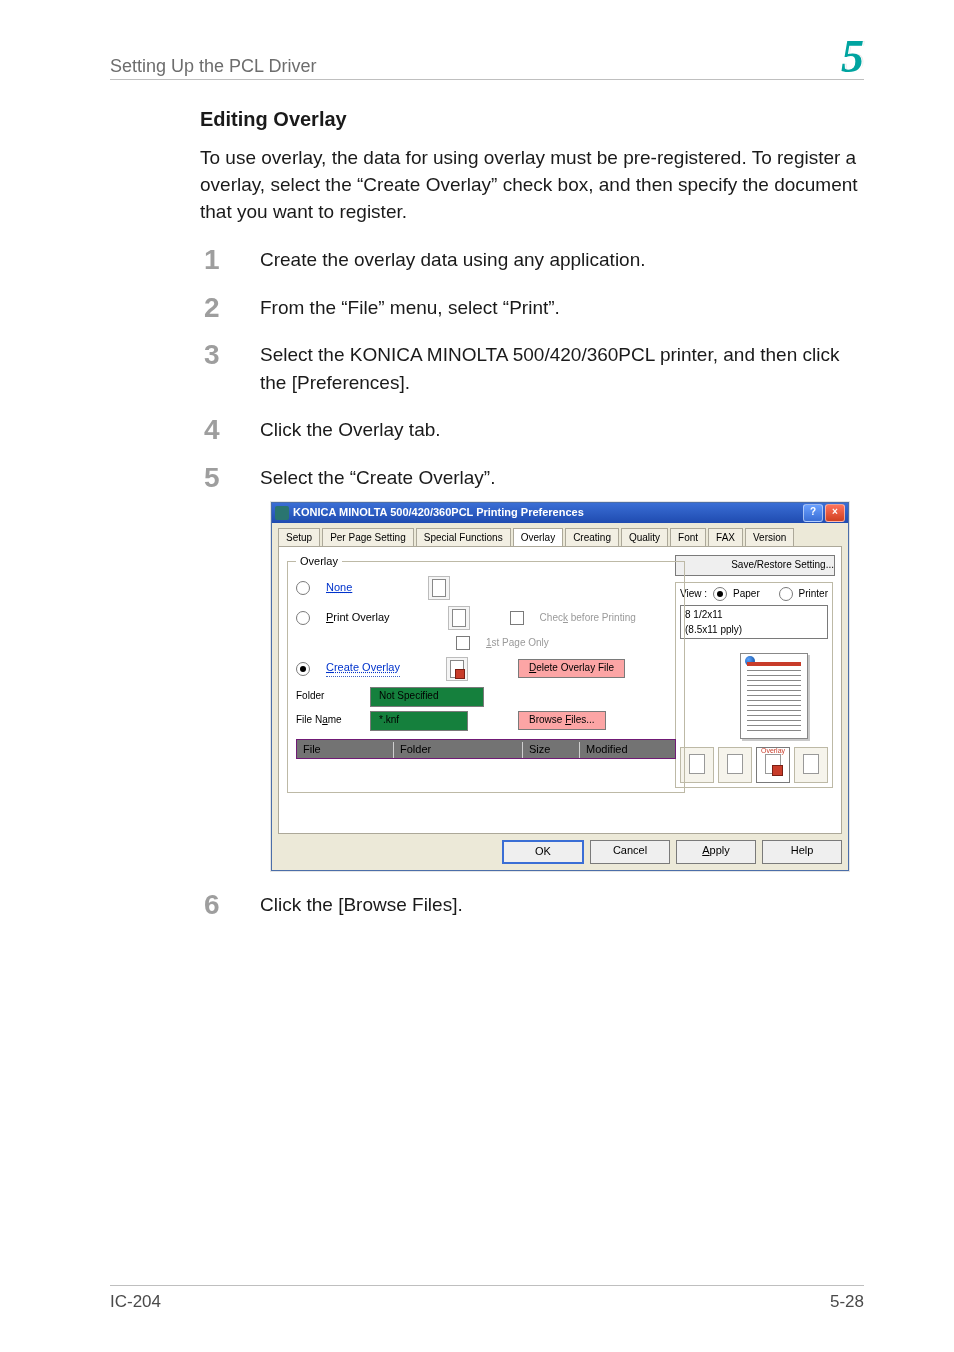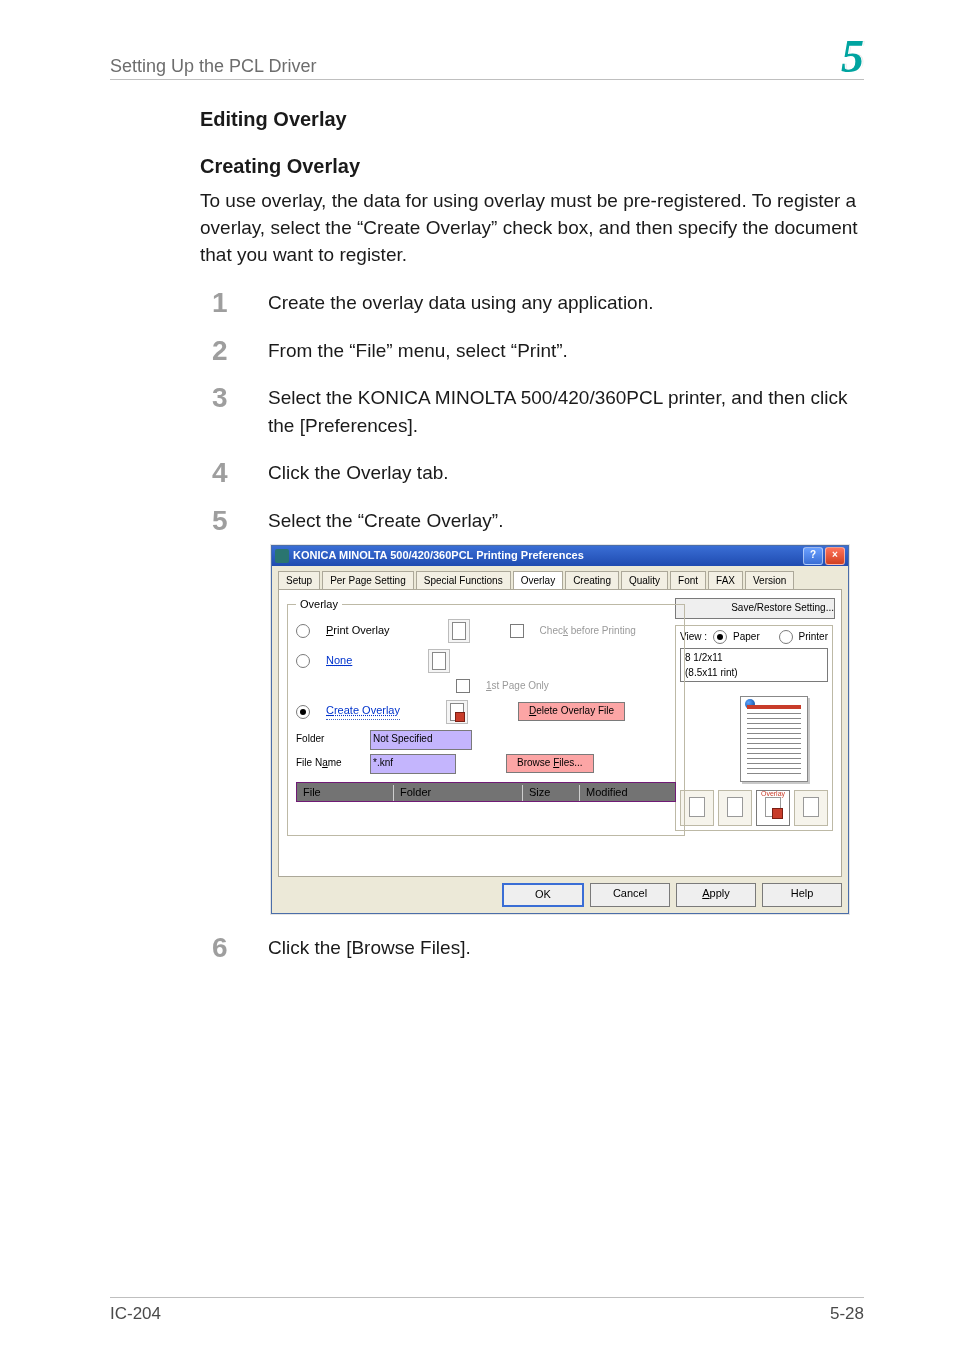--- a/index.html
+++ b/index.html
@@ -18,21 +18,21 @@
   html,body{margin:0;padding:0;background:#fff;color:var(--text);font-family:Helvetica,Arial,sans-serif}
   body{width:954px;height:1352px;position:relative}
   .page{padding:36px 90px 24px 110px;box-sizing:border-box}
   .running-head{display:flex;justify-content:space-between;align-items:flex-end;border-bottom:1px solid var(--rule);padding-bottom:2px;margin-bottom:8px}
   .running-head .rh-left{font-size:18px;color:var(--light);font-weight:400}
   .running-head .rh-right{font-size:46px;font-style:italic;color:var(--accent);font-weight:700;line-height:.9;font-family:Georgia,"Times New Roman",serif;text-shadow:1px 1px 0 #fff, 2px 0 0 rgba(0,0,0,.08)}
   .content{margin-left:90px}
   h2.section{font-size:20px;font-weight:700;margin:28px 0 14px}
   h3.section{font-size:20px;font-weight:700;margin:24px 0 10px}
   p.bodytext{font-size:19px;line-height:1.42;margin:10px 0 20px}
-  ol.steps{list-style:none;padding:0;margin:12px;counter-reset:step}
+  ol.steps{list-style:none;padding:0;margin:4px;counter-reset:step}
   ol.steps>li{counter-increment:step;position:relative;padding-left:56px;margin:16px 0 20px;font-size:19px;line-height:1.45}
   ol.steps>li::before{content:counter(step);position:absolute;left:0;top:-6px;font-size:28px;font-weight:700;color:var(--step-grey);font-family:Helvetica,Arial,sans-serif}
   
   .dialog{width:576px;margin:10px auto 0;background:var(--panel);border:1px solid #4b6ea9;box-shadow:0 0 0 1px rgba(0,0,0,.1);font-family:Tahoma,Arial,sans-serif;font-size:10px;color:#000}
   .titlebar{display:flex;align-items:center;justify-content:space-between;height:20px;background:linear-gradient(#3a6ed5,#1f4bb0);color:#fff;padding:0 3px}
   .titlebar .tl{display:flex;align-items:center;gap:4px;font-weight:700;font-size:11px}
   .titlebar .tl .appicon{width:14px;height:14px;background:#2a7570;border-radius:2px;display:inline-block}
   .titlebar .wbtns{display:flex;gap:2px}
   .titlebar .wbtn{width:18px;height:16px;display:inline-flex;align-items:center;justify-content:center;color:#fff;font-weight:700;border:1px solid rgba(255,255,255,.5);border-radius:3px}
   .titlebar .wbtn.help{background:linear-gradient(#6aa0ff,#3a6ed5)}
@@ -50,21 +50,21 @@
   .rlabel{font-size:11px}
   .rlabel.link{color:var(--link);text-decoration:underline dotted}
   .chk{width:12px;height:12px;border:1px solid #7a7a7a;background:#fff;display:inline-block}
   .disabled{color:#9a9a9a}
   .uicon{width:20px;height:22px;border:1px solid #bcbcbc;background:#f5f5f5;display:inline-flex;align-items:center;justify-content:center}
   .uicon .pg{width:12px;height:16px;background:#fff;border:1px solid #888;position:relative}
   .uicon.blue .pg::after{content:"";position:absolute;right:-2px;bottom:-2px;width:8px;height:8px;background:#c83c2a;border:1px solid #7a1f14}
   .inlinebtn{border:1px solid #7a7a7a;background:#fca5a5;padding:1px 10px}
   .field{display:flex;align-items:center;gap:12px;margin:4px 0}
   .field .flabel{width:62px}
-  .txt{border:1px solid #7a7a7a;background:#c4b5fd;height:18px;padding:0 2px;display:inline-flex;align-items:center}
+  .txt{border:1px solid #7a7a7a;background:#15803d;height:18px;padding:0 8px;display:inline-flex;align-items:center}
   .txt.short{width:80px}
   .txt.long{width:86px}
   .listhead{display:flex;background:#737373;border:1px solid #701a75;margin-top:8px;height:18px;align-items:flex-end}
   .listhead>span{padding:0 6px;border-right:1px solid #cfcfcf;font-size:11px}
   .listhead>span:nth-child(1){width:84px}
   .listhead>span:nth-child(2){width:116px}
   .listhead>span:nth-child(3){width:44px}
   .listhead>span:nth-child(4){flex:1;border-right:none}
   .right-col{position:absolute;right:8px;top:8px;width:158px}
   .btnwide{border:1px solid #7a7a7a;background:#efefef;padding:2px 0;text-align:right;width:158px}
@@ -78,34 +78,33 @@
   .sheet .ologo{position:absolute;left:4px;top:2px;width:10px;height:10px;border-radius:50%;background:radial-gradient(circle at 35% 35%,#5aa3ff,#07408a)}
   .iconrow{display:flex;justify-content:space-between;gap:4px;margin-top:6px}
   .iconrow .ibx{width:34px;height:34px;border:1px solid #bdb9a6;background:#f6f4ec;position:relative}
   .iconrow .ibx.sel{background:#fff;border-color:#7a7a7a}
   .iconrow .ibx .smallpg{position:absolute;left:8px;top:6px;width:14px;height:18px;background:#fff;border:1px solid #999}
   .iconrow .ibx.sel .smallpg::after{content:"";position:absolute;right:-3px;bottom:-3px;width:9px;height:9px;background:#c83c2a;border:1px solid #7a1f14}
   .iconrow .ibx.sel .lab{position:absolute;top:-2px;left:0;right:0;text-align:center;font-size:7px;color:#c83c2a}
   .btnbar{display:flex;justify-content:flex-end;gap:6px;margin:0 6px 6px}
   .btnbar .b{border:1px solid #7a7a7a;background:#efefef;padding:2px 0;text-align:center;width:78px;font-size:11px}
   .btnbar .b.primary{border:2px solid #3a6ed5;width:78px}
-  .footer{position:absolute;left:110px;right:90px;bottom:28px;border-top:1px solid var(--rule);padding-top:6px;display:flex;justify-content:space-between;color:#4a4a4a;font-size:17px}
+  .footer{position:absolute;left:110px;right:90px;bottom:40px;border-top:1px solid var(--rule);padding-top:6px;display:flex;justify-content:space-between;color:#4a4a4a;font-size:17px}
 </style>
 </head>
 <body>
 
 <div class="page">
   <div class="running-head">
     <span class="rh-left">Setting Up the PCL Driver</span>
     <span class="rh-right">5</span>
   </div>
 
   <div class="content">
     <h2 class="section">Editing Overlay</h2>
-    <h3 class="section">Creating Overlay</h3>
     <p class="bodytext">To use overlay, the data for using overlay must be pre-registered. To register a overlay, select the “Create Overlay” check box, and then specify the document that you want to register.</p>
 
     <ol class="steps">
       <li>Create the overlay data using any application.</li>
       <li>From the “File” menu, select “Print”.</li>
       <li>Select the KONICA MINOLTA 500/420/360PCL printer, and then click the [Preferences].</li>
       <li>Click the Overlay tab.</li>
       <li>
         <span>Select the “Create Overlay”.</span>
 
@@ -144,21 +143,21 @@
                   <span class="radio checked">
                       <span class="dot"></span>
                     </span>
                   <span>Paper</span>
                   <span style="flex:1"></span>
                   <span class="radio"></span>
                   <span>Printer</span>
                 </div>
                 <div class="dimbox">
                   <div>8 1/2x11</div>
-                  <div>(8.5x11 rint)</div>
+                  <div>(8.5x11 pply)</div>
                 </div>
                 <div class="preview">
                   <div class="sheet">
                     <span class="ologo"></span>
                     <span class="txlines"></span>
                   </div>
                 </div>
                 <div class="iconrow">
                   <span class="ibx">
                       <span class="smallpg"></span>
@@ -172,42 +171,42 @@
                   </span>
                   <span class="ibx">
                       <span class="smallpg"></span>
                     </span>
                 </div>
               </div>
             </div>
 
             <div class="groupbox" style="width:380px">
               <span class="glabel">Overlay</span>
+
+              <div class="ovlrow">
+                <span class="radio"></span>
+                <span class="rlabel link"><u>None</u></span>
+                <span style="width:44px"></span>
+                <span class="uicon">
+                    <span class="pg"></span>
+                  </span>
+              </div>
 
               <div class="ovlrow">
                 <span class="radio"></span>
                 <span class="rlabel"><u>P</u>rint Overlay</span>
                 <span style="width:26px"></span>
                 <span class="uicon">
                     <span class="pg"></span>
                   </span>
                 <span style="width:8px"></span>
                 <span class="chk disabled"></span>
                 <span class="disabled">Chec<u>k</u> before Printing</span>
               </div>
 
-              <div class="ovlrow">
-                <span class="radio"></span>
-                <span class="rlabel link"><u>None</u></span>
-                <span style="width:44px"></span>
-                <span class="uicon">
-                    <span class="pg"></span>
-                  </span>
-              </div>
-
               <div class="ovlrow" style="margin-left:160px">
                 <span class="chk disabled"></span>
                 <span class="disabled"><u>1</u>st Page Only</span>
               </div>
 
               <div class="ovlrow">
                 <span class="radio checked">
                     <span class="dot"></span>
                   </span>
                 <span class="rlabel link" style="border-bottom:1px dotted #3b60c4"><u>C</u>reate Overlay</span>

